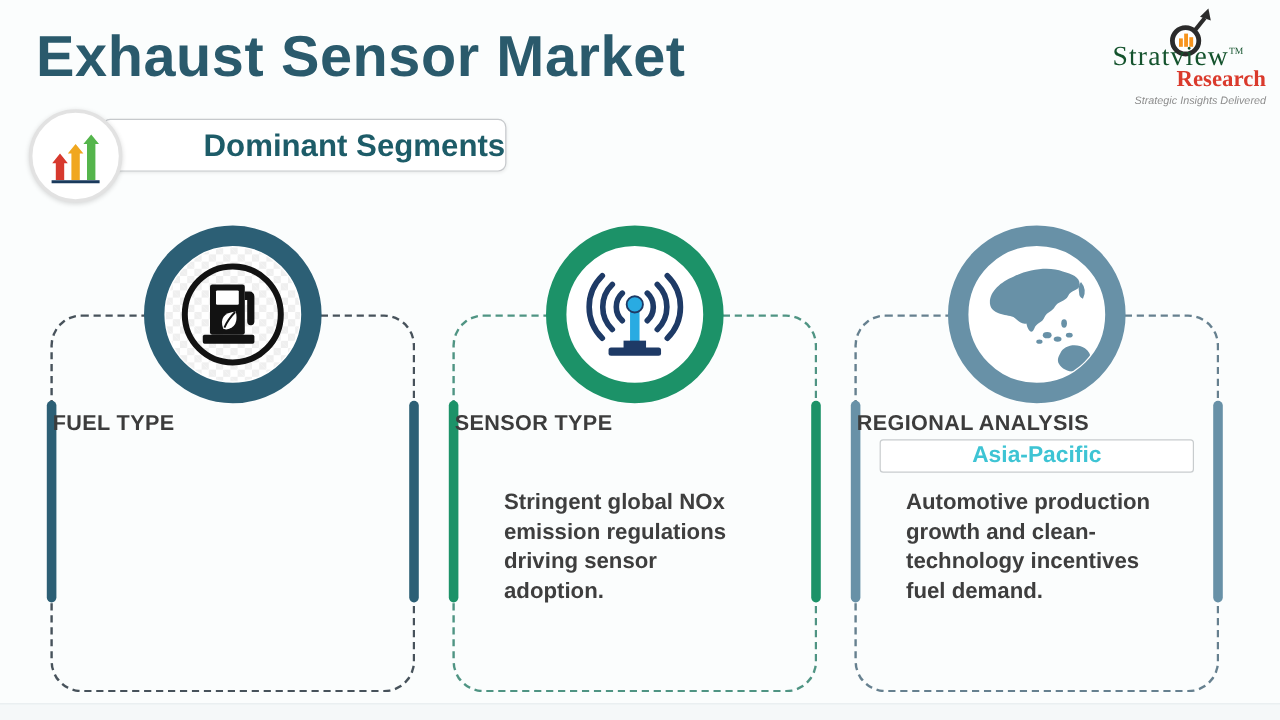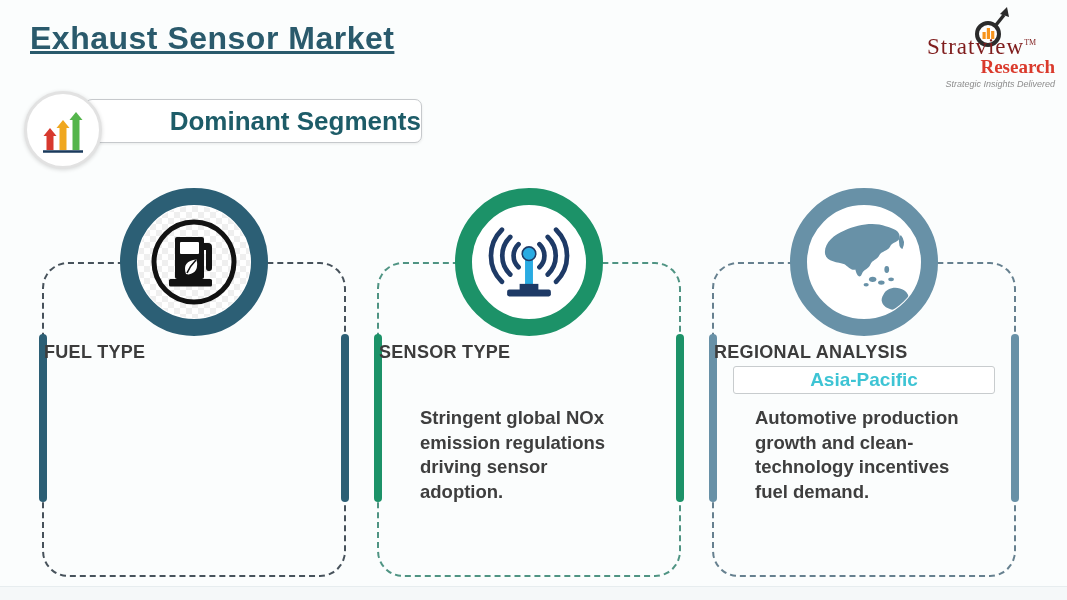--- a/index.html
+++ b/index.html
@@ -1,25 +1,25 @@
 <!DOCTYPE html>
 <html><head>
 <meta charset="utf-8">
 <style>
   html,body{margin:0;padding:0;background:#e8e8e8;}
   .stage{position:relative;width:1067px;height:600px;background:#fbfdfd;overflow:hidden;
          font-family:"Liberation Sans",sans-serif;}
   .bottom-strip{position:absolute;left:0;top:586px;width:1067px;height:14px;background:#f5f8f9;border-top:1px solid #e7edef;}
 
   
-  .title{position:absolute;left:30px;top:20px;font-size:32px;font-weight:700;color:#2a5a6c;letter-spacing:.5px;text-decoration:underline;}
+  .title{position:absolute;left:30px;top:20px;font-size:48px;font-weight:700;color:#2a5a6c;letter-spacing:.5px;}
 
   .logo{position:absolute;right:12px;top:8px;width:128px;height:84px;}
   .logo-mag{position:absolute;left:46px;top:-2px;}
-  .logo-brand{position:absolute;left:0;top:26px;font-family:"Liberation Serif",serif;font-size:23px;color:#7f1d1d;letter-spacing:1px;}
+  .logo-brand{position:absolute;left:0;top:26px;font-family:"Liberation Serif",serif;font-size:23px;color:#14532d;letter-spacing:1px;}
   .logo-brand sup{font-size:8px;letter-spacing:0;}
   .logo-sub{position:absolute;right:0;top:48px;font-family:"Liberation Serif",serif;font-size:19px;font-weight:700;color:#da3a2c;}
   .logo-tag{position:absolute;right:0;top:71px;font-size:9px;font-style:italic;color:#8d8d8d;white-space:nowrap;margin-left:25px;}
 
   
   .seg-box{position:absolute;left:85px;top:99px;width:335px;height:42px;background:#fff;
            border:1.5px solid #c6c9cc;border-radius:7px;box-shadow:0 1px 3px rgba(0,0,0,.08);
            display:flex;align-items:center;justify-content:flex-end;}
   .seg-box span{font-size:26px;font-weight:700;color:#1d5c68;padding-left:22px;}
   .seg-circle{position:absolute;left:24px;top:91px;width:72px;height:72px;border-radius:50%;

